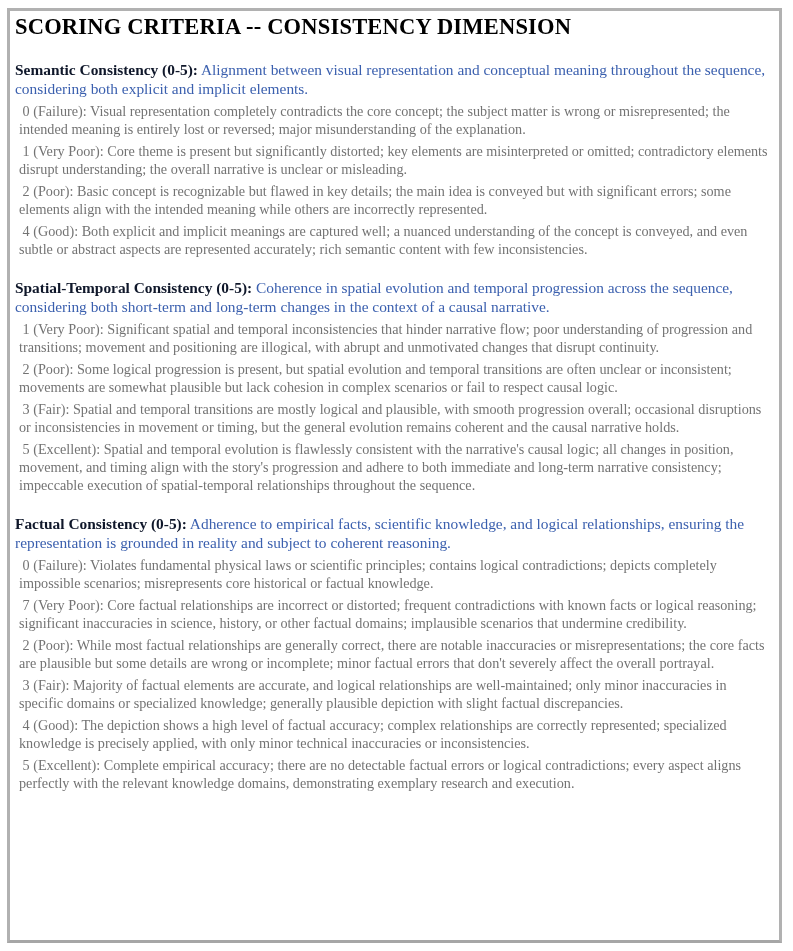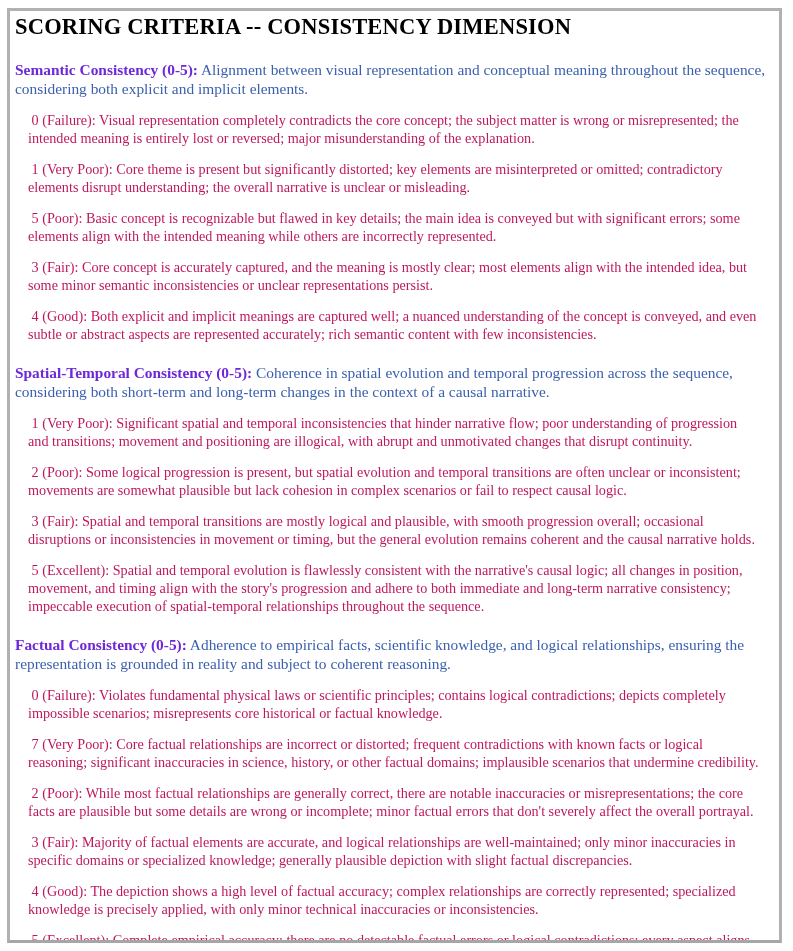--- a/index.html
+++ b/index.html
@@ -40,49 +40,48 @@
     margin-top: 20px;
   }
   .section-heading {
     margin: 0;
     font-size: 15.4px;
     line-height: 19px;
     color: #34589f;
   }
   .section-heading .lead {
     font-weight: bold;
-    color: #6d28d9;
+    color: #0f172a;
   }
   .section-heading .desc {
     color: #3a5fae;
   }
   .level {
-    margin: 13px;
+    margin: 4px;
     font-size: 14.2px;
     line-height: 18px;
-    color: #be185d;
+    color: #737373;
     white-space: pre-wrap;
   }
 </style>
 </head>
 <body>
 
 <div class="frame">
 
   <h1 class="doc-title">SCORING CRITERIA -- CONSISTENCY DIMENSION</h1>
 
   <div class="rubric-section">
     <p class="section-heading">
       <span class="lead">Semantic Consistency (0-5):</span>
       <span class="desc">Alignment between visual representation and conceptual meaning throughout the sequence, considering both explicit and implicit elements.</span>
     </p>
     <p class="level"> 0 (Failure): Visual representation completely contradicts the core concept; the subject matter is wrong or misrepresented; the intended meaning is entirely lost or reversed; major misunderstanding of the explanation.</p>
     <p class="level"> 1 (Very Poor): Core theme is present but significantly distorted; key elements are misinterpreted or omitted; contradictory elements disrupt understanding; the overall narrative is unclear or misleading.</p>
-    <p class="level"> 5 (Poor): Basic concept is recognizable but flawed in key details; the main idea is conveyed but with significant errors; some elements align with the intended meaning while others are incorrectly represented.</p>
-    <p class="level"> 3 (Fair): Core concept is accurately captured, and the meaning is mostly clear; most elements align with the intended idea, but some minor semantic inconsistencies or unclear representations persist.</p>
+    <p class="level"> 2 (Poor): Basic concept is recognizable but flawed in key details; the main idea is conveyed but with significant errors; some elements align with the intended meaning while others are incorrectly represented.</p>
     <p class="level"> 4 (Good): Both explicit and implicit meanings are captured well; a nuanced understanding of the concept is conveyed, and even subtle or abstract aspects are represented accurately; rich semantic content with few inconsistencies.</p>
   </div>
 
   <div class="rubric-section">
     <p class="section-heading">
       <span class="lead">Spatial-Temporal Consistency (0-5):</span>
       <span class="desc">Coherence in spatial evolution and temporal progression across the sequence, considering both short-term and long-term changes in the context of a causal narrative.</span>
     </p>
     <p class="level"> 1 (Very Poor): Significant spatial and temporal inconsistencies that hinder narrative flow; poor understanding of progression and transitions; movement and positioning are illogical, with abrupt and unmotivated changes that disrupt continuity.</p>
     <p class="level"> 2 (Poor): Some logical progression is present, but spatial evolution and temporal transitions are often unclear or inconsistent; movements are somewhat plausible but lack cohesion in complex scenarios or fail to respect causal logic.</p>

